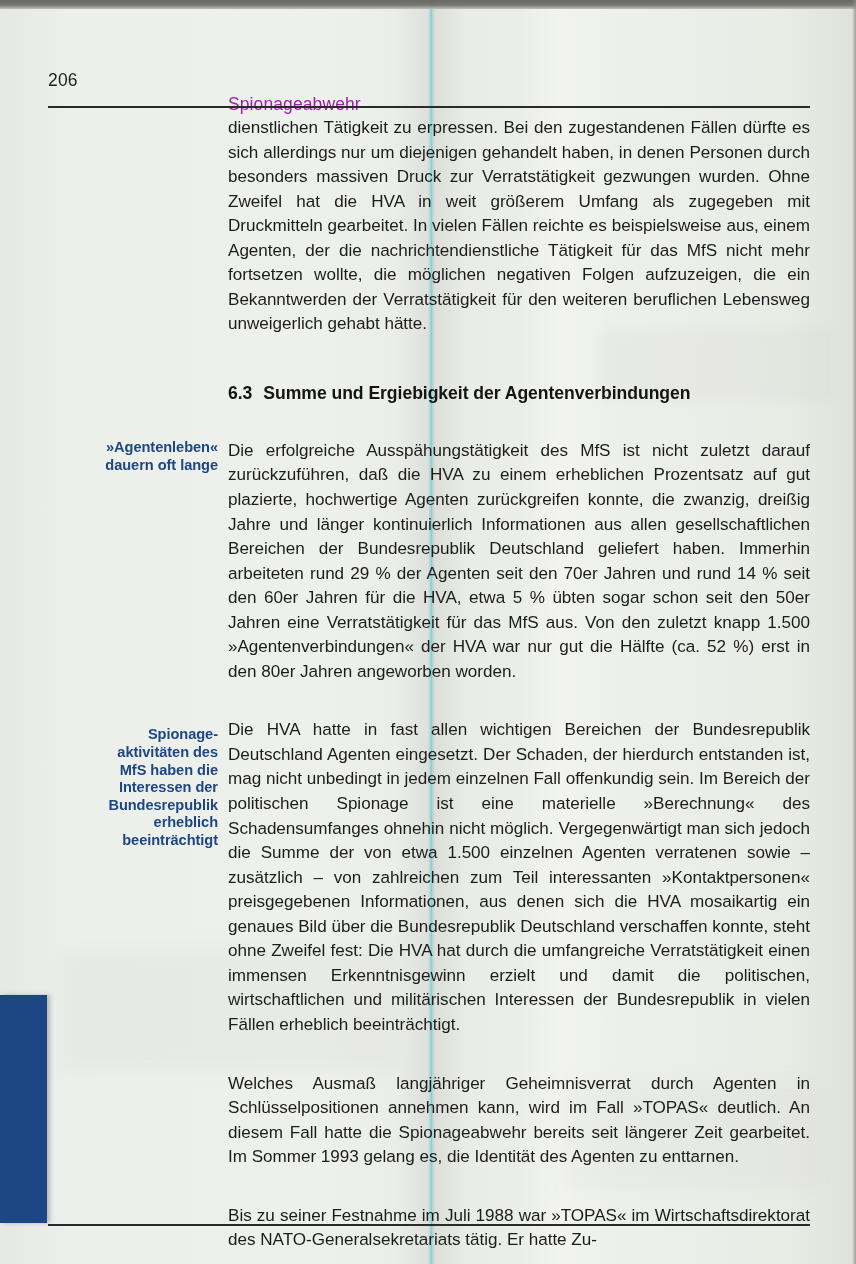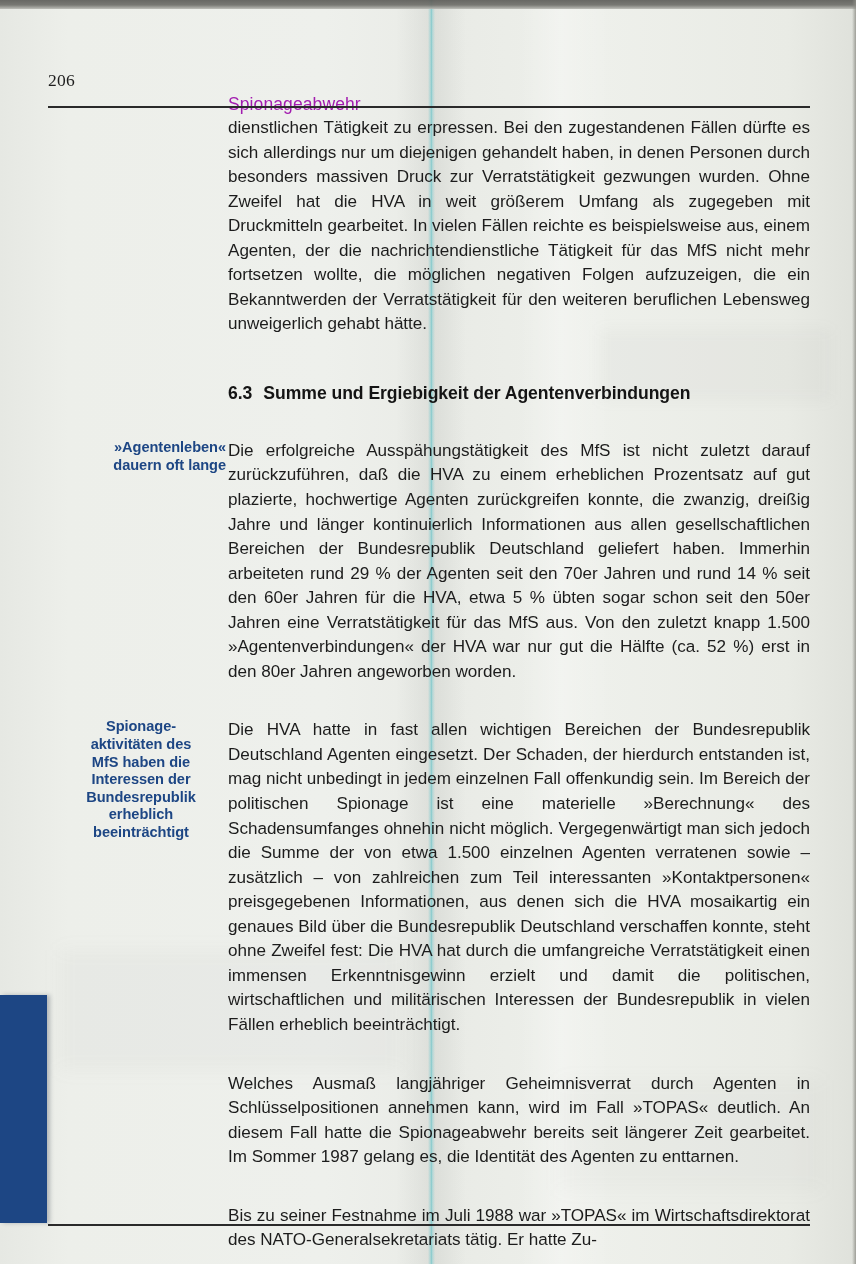--- a/index.html
+++ b/index.html
@@ -113,21 +113,20 @@
     position: absolute;
     left: 0; top: 70px;
     width: 856px; height: 28px;
   }
   #page-number {
     position: absolute;
     left: 48px; top: 0;
     font-size: 17.5px;
     letter-spacing: .2px;
     color: #1e1e1e;
-    font-family: Liberation Serif, serif;
   }
   #running-head {
     position: absolute;
     left: 228px; top: 0;
     font-size: 17.5px;
     letter-spacing: .1px;
     color: #a21caf;
     margin-top: 24px;
   }
   #rule-top {
@@ -148,30 +147,30 @@
     position: absolute;
     left: 0; top: 116px;
     width: 856px;
   }
   .block {
     position: relative;
     width: 761px;
   }
   .margin-note {
     position: absolute;
-    left: 56px;
+    left: 48px;
     width: 170px;
     font-size: 14.6px;
     font-weight: bold;
     line-height: 17.6px;
     color: #1d4684;
     letter-spacing: -.05px;
   }
   .margin-note.align-right { text-align: right; }
-  .margin-note.align-left  { text-align: center; }
+  .margin-note.align-left  { text-align: right; margin-top: 8px; }
 
   .col {
     margin-left: 228px;
     width: 582px;
   }
   p.para {
     margin: 0;
     font-size: 17.1px;
     line-height: 24.55px;
     text-align: justify;
@@ -247,21 +246,21 @@
       <div class="margin-note align-left">Spionage-<br>aktivitäten des<br>MfS haben die<br>Interessen der<br>Bundesrepublik<br>erheblich<br>beeinträchtigt</div>
       <div class="col">
         <p class="para">Die HVA hatte in fast allen wichtigen Bereichen der Bundesrepublik Deutschland Agenten eingesetzt. Der Schaden, der hierdurch entstanden ist, mag nicht unbedingt in jedem einzelnen Fall offenkundig sein. Im Bereich der politischen Spionage ist eine materielle »Berechnung« des Schadensumfanges ohnehin nicht möglich. Vergegenwärtigt man sich jedoch die Summe der von etwa 1.500 einzelnen Agenten verratenen sowie – zusätzlich – von zahlreichen zum Teil interessanten »Kontaktpersonen« preisgegebenen Informationen, aus denen sich die HVA mosaikartig ein genaues Bild über die Bundesrepublik Deutschland verschaffen konnte, steht ohne Zweifel fest: Die HVA hat durch die umfangreiche Verratstätigkeit einen immensen Erkenntnisgewinn erzielt und damit die politischen, wirtschaftlichen und militärischen Interessen der Bundesrepublik in vielen Fällen erheblich beeinträchtigt.</p>
       </div>
     </div>
 
     <div class="gap-md"></div>
 
     <div class="block">
       <div class="col">
-        <p class="para">Welches Ausmaß langjähriger Geheimnisverrat durch Agenten in Schlüsselpositionen annehmen kann, wird im Fall »TOPAS« deutlich. An diesem Fall hatte die Spionageabwehr bereits seit längerer Zeit gearbeitet. Im Sommer 1987 gelang es, die Identität des Agenten zu enttarnen.</p>
+        <p class="para">Welches Ausmaß langjähriger Geheimnisverrat durch Agenten in Schlüsselpositionen annehmen kann, wird im Fall »TOPAS« deutlich. An diesem Fall hatte die Spionageabwehr bereits seit längerer Zeit gearbeitet. Im Sommer 1993 gelang es, die Identität des Agenten zu enttarnen.</p>
       </div>
     </div>
 
     <div class="gap-md"></div>
 
     <div class="block">
       <div class="col">
         <p class="para">Bis zu seiner Festnahme im Juli 1988 war »TOPAS« im Wirtschaftsdirektorat des NATO-Generalsekretariats tätig. Er hatte Zu-</p>
       </div>
     </div>

